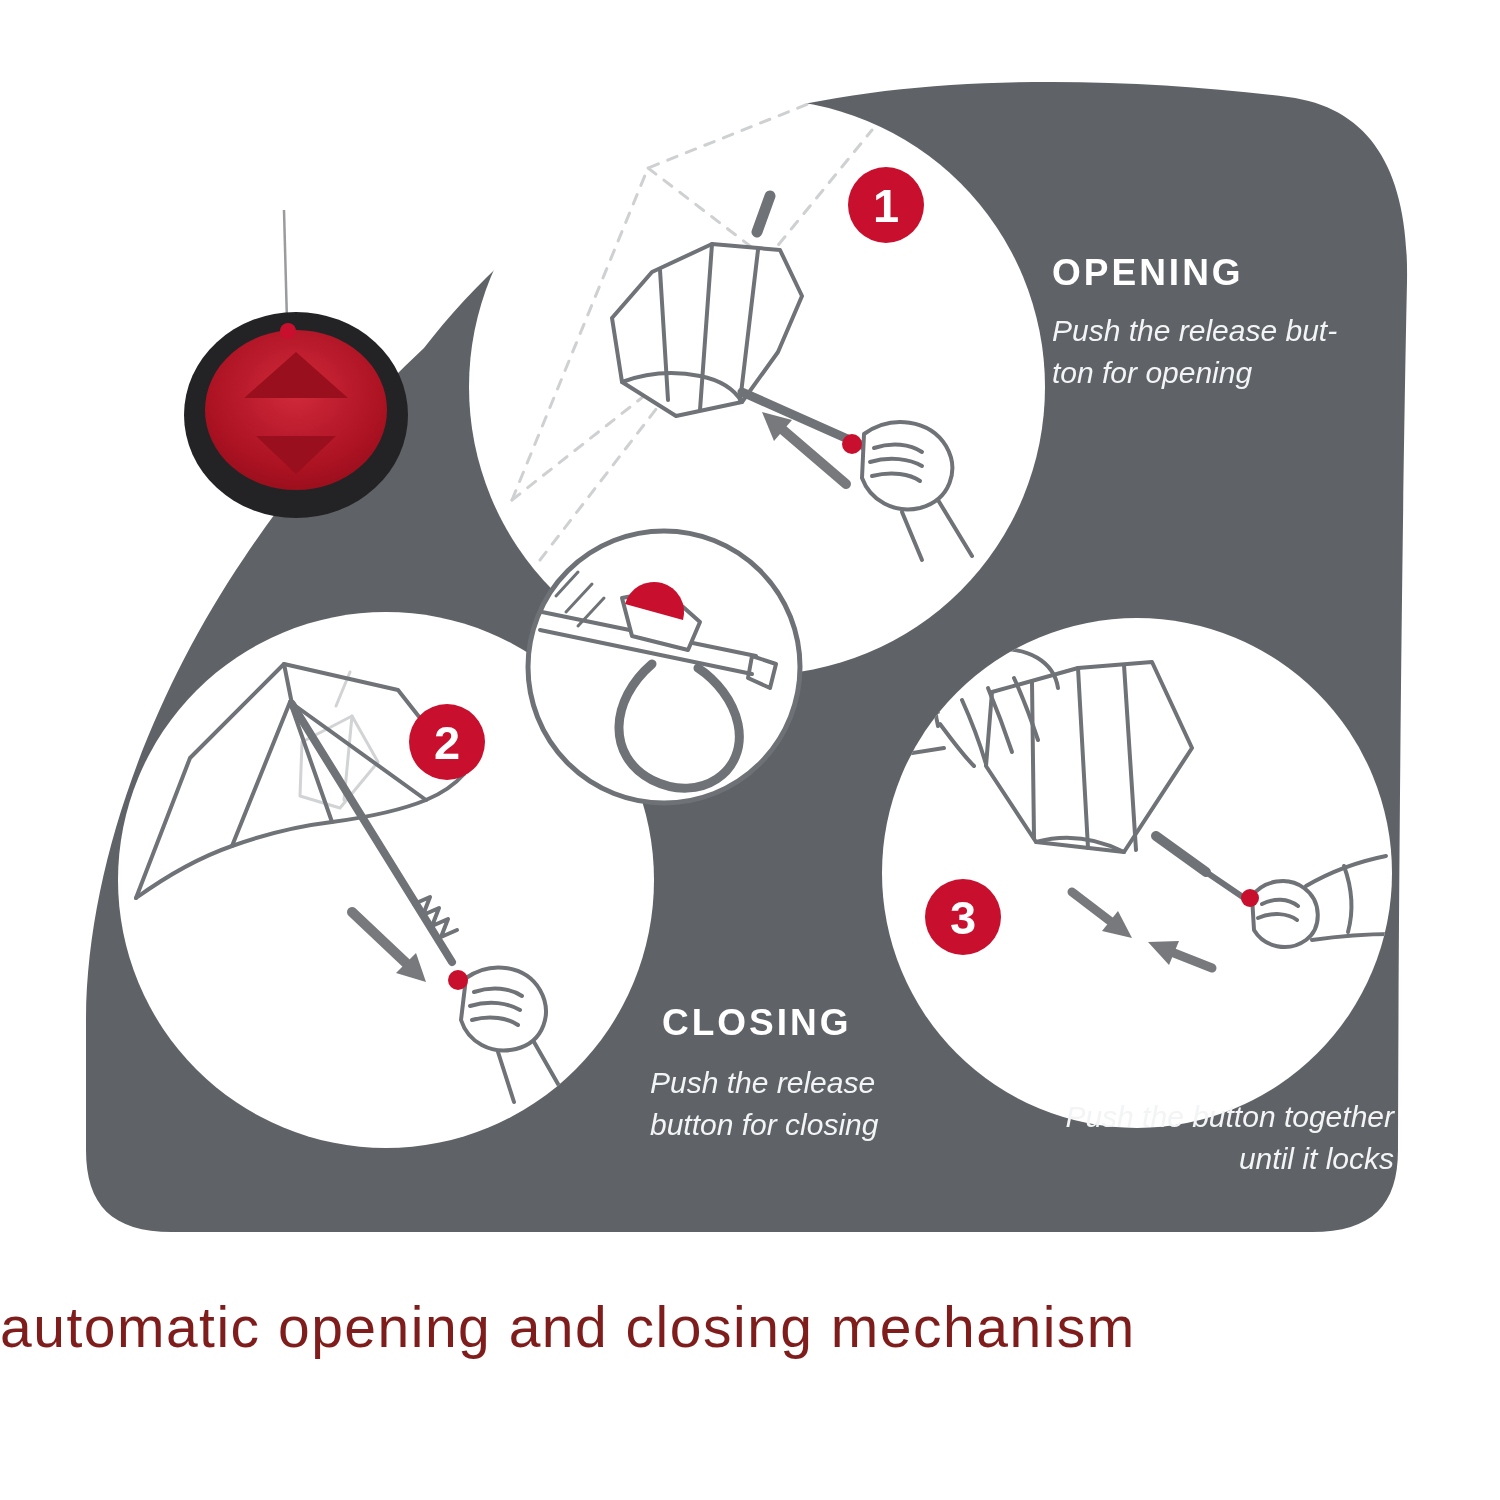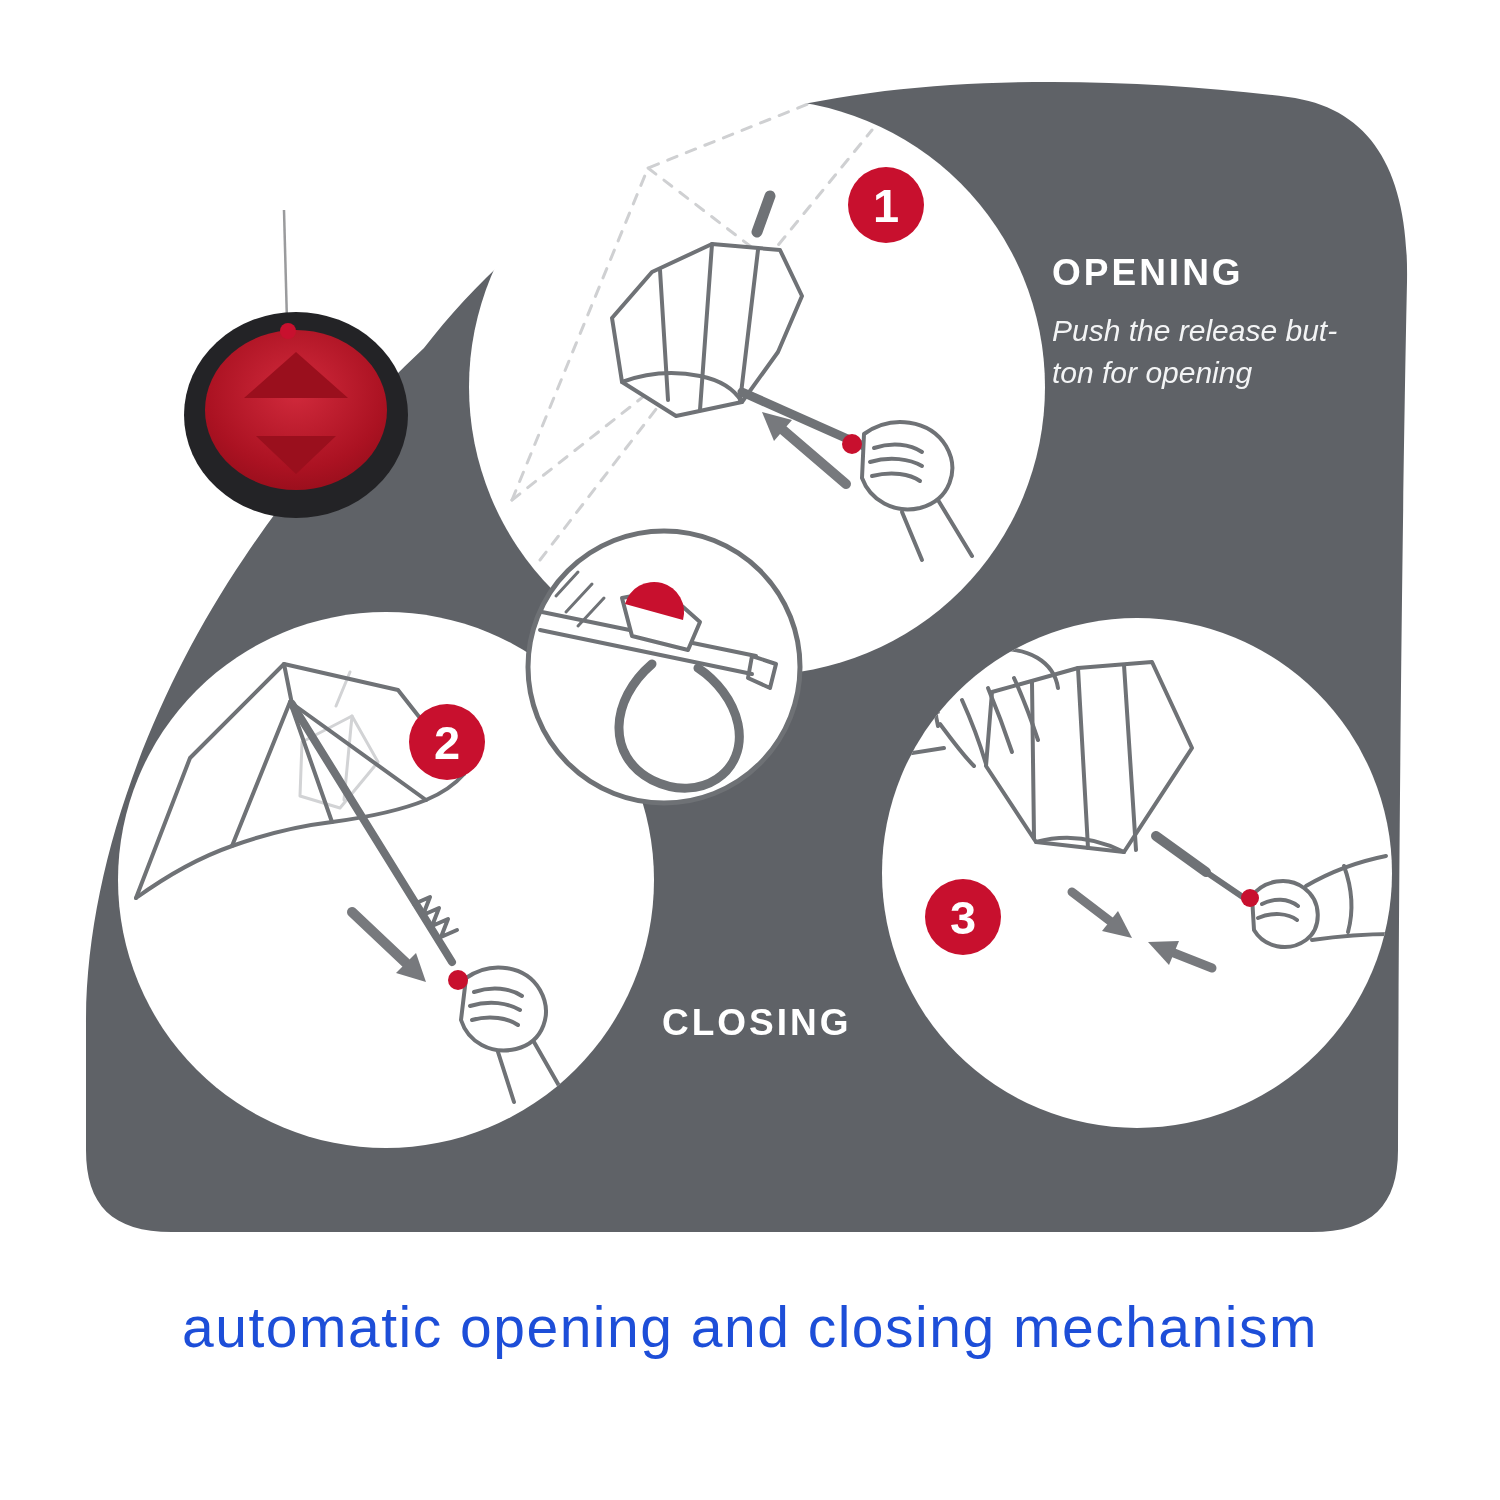--- a/index.html
+++ b/index.html
@@ -13,22 +13,22 @@
   .annotation div{white-space:nowrap;}
   .step-title{font-size:37px;letter-spacing:3px;color:#ffffff;font-weight:700;}
   .step-desc{font-size:30px;line-height:42px;color:#f3f4f5;font-weight:300;}
   .step-desc div{white-space:nowrap;font-style:italic;}
   #opening-title{left:1052px;top:252px;}
   #opening-desc{left:1052px;top:310px;}
   #closing-title{left:650px;top:1002px;margin-left:12px;}
   #closing-desc{left:650px;top:1062px;}
   #step3-note{right:106px;top:1096px;text-align:right;}
   .caption{
-    left:0;right:0;top:1294px;text-align:center;
-    font-size:57px;letter-spacing:1.5px;color:#1d4ed8;
+    left:0;right:0;top:1294px;
+    font-size:57px;letter-spacing:1.5px;color:#7f1d1d;
   }
   .badge{
     position:absolute;width:76px;height:76px;border-radius:50%;
     background:#c8102e;color:#ffffff;display:flex;align-items:center;justify-content:center;
     font-size:47px;font-weight:bold;
   }
   #badge-1{left:848px;top:167px;}
   #badge-2{left:409px;top:704px;}
   #badge-3{left:925px;top:879px;}
 </style>
@@ -196,21 +196,29 @@
   </svg>
 
 
   <div id="opening-title" class="txt step-title">OPENING</div>
   <div id="opening-desc" class="txt step-desc">
     <div>Push the release but-</div>
     <div>ton for opening</div>
   </div>
 
   <div id="closing-title" class="txt step-title">CLOSING</div>
-
+  <div id="closing-desc" class="txt step-desc">
+    <div>Push the release</div>
+    <div>button for closing</div>
+  </div>
+
+  <div id="step3-note" class="txt step-desc">
+    <div>Push the button together</div>
+    <div>until it locks</div>
+  </div>
 
   <div id="badge-1" class="badge">
     <span>1</span>
   </div>
   <div id="badge-2" class="badge">
     <span>2</span>
   </div>
   <div id="badge-3" class="badge">
     <span>3</span>
   </div>

